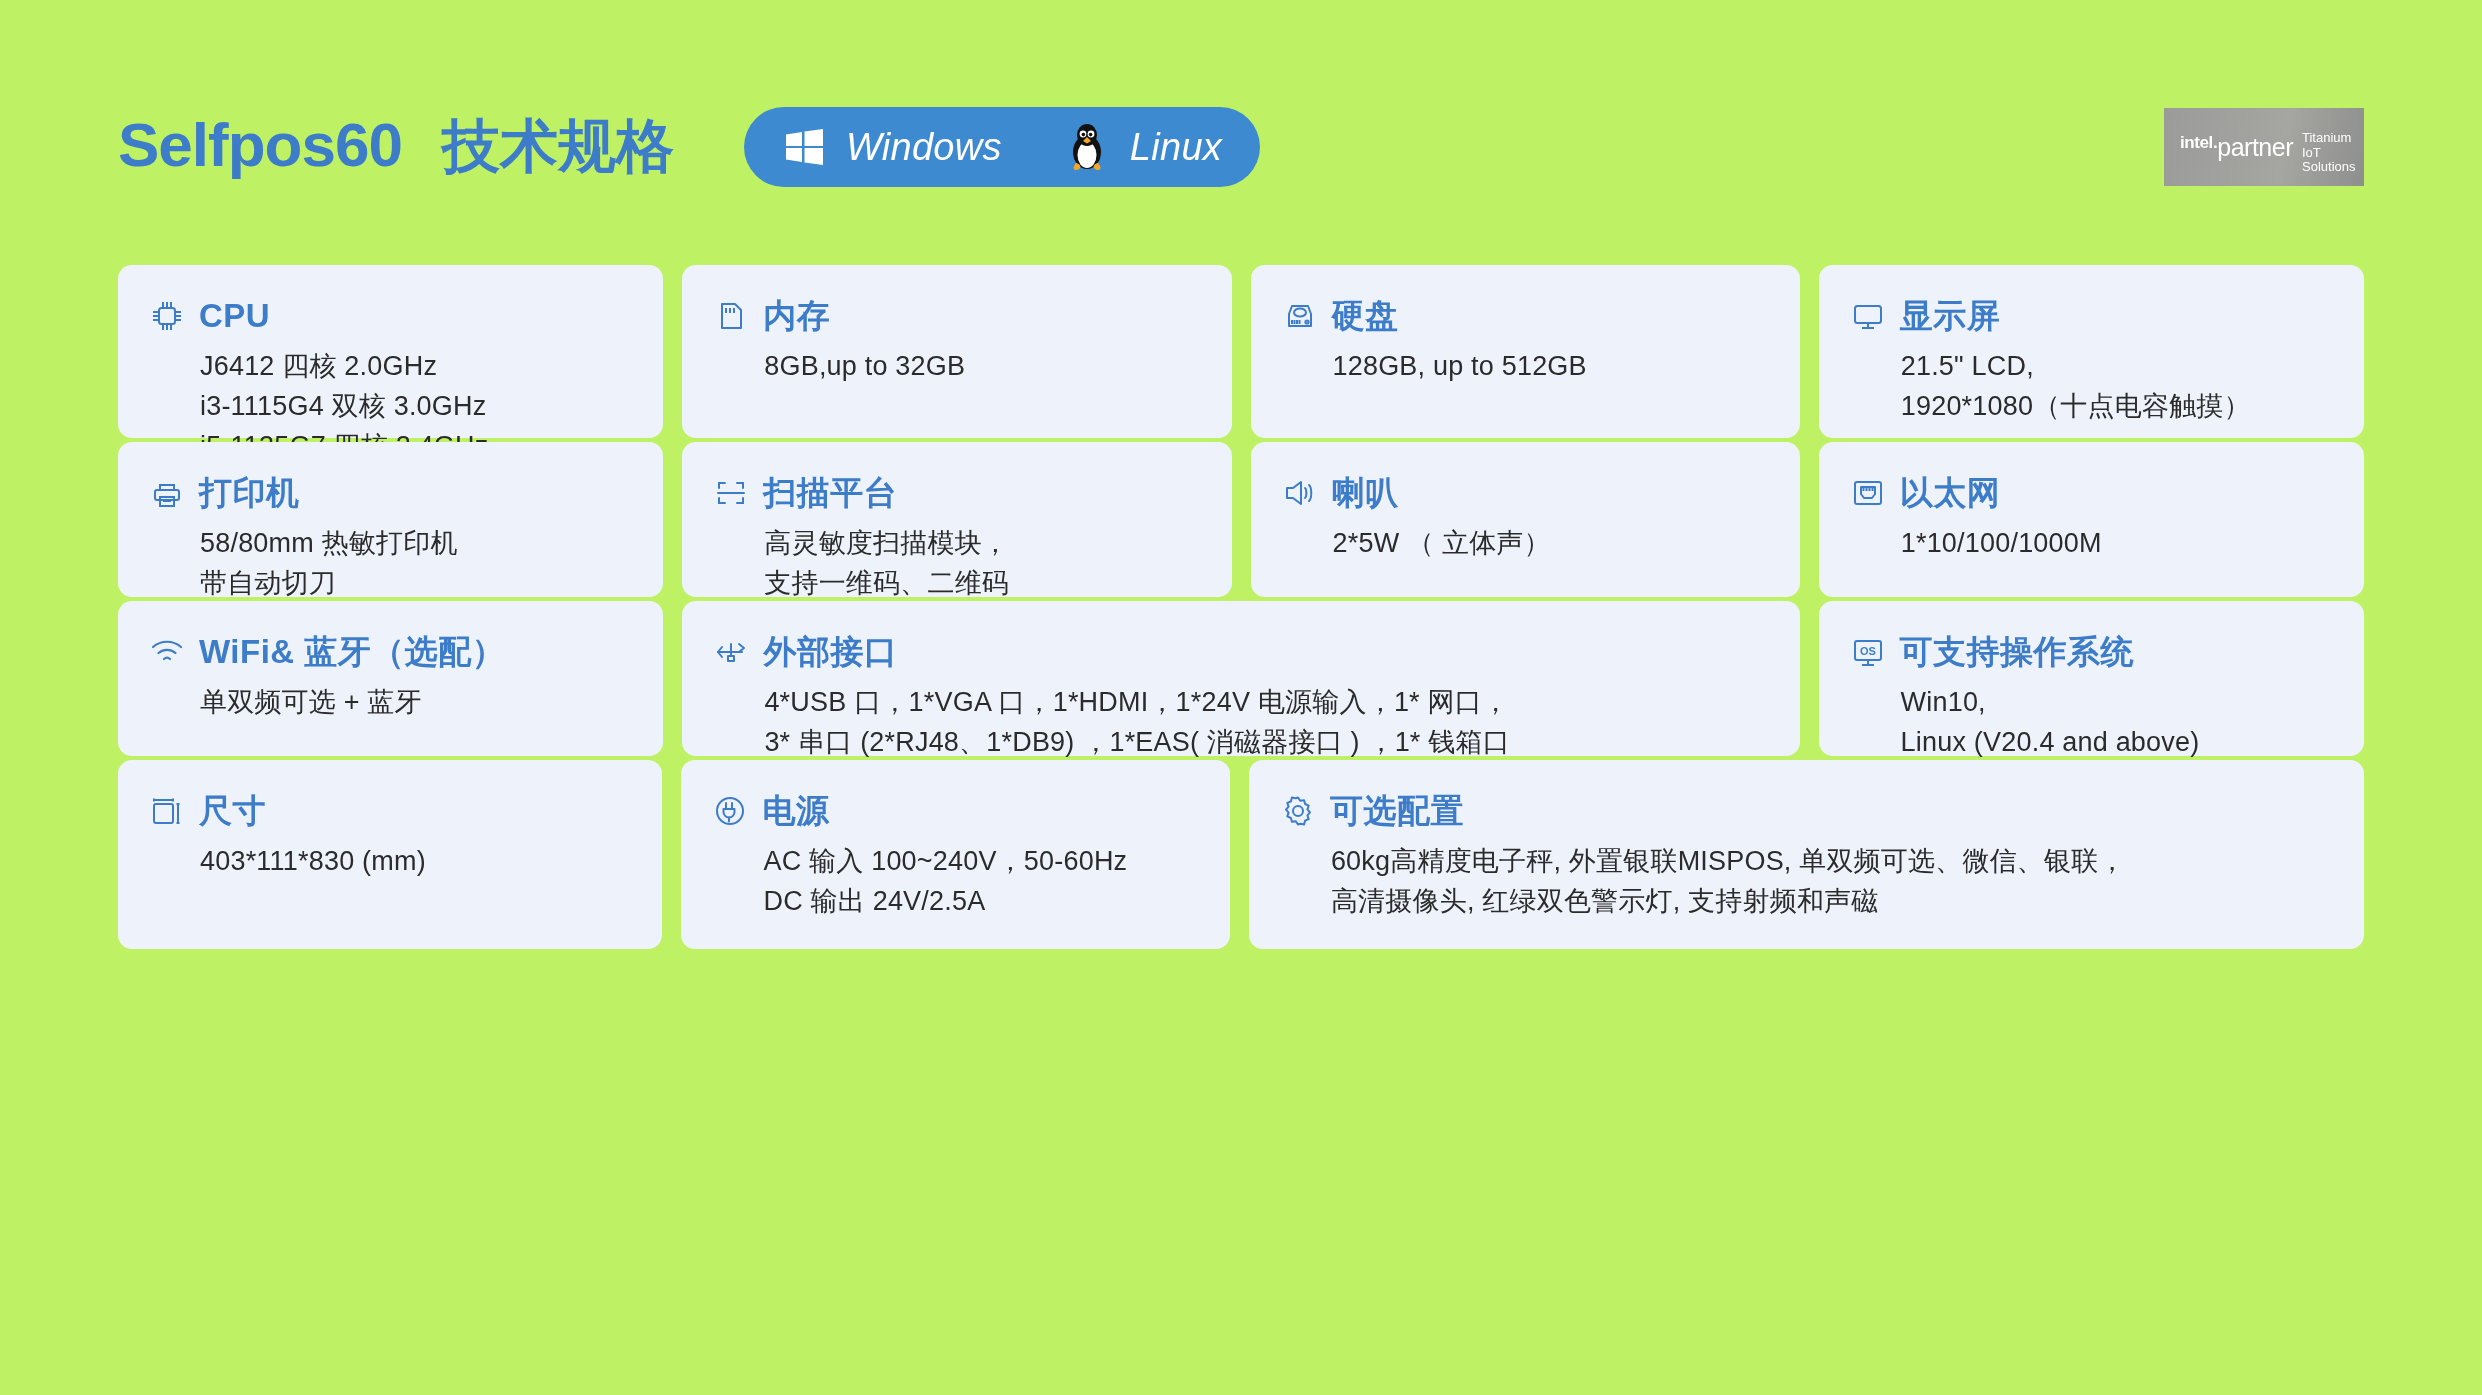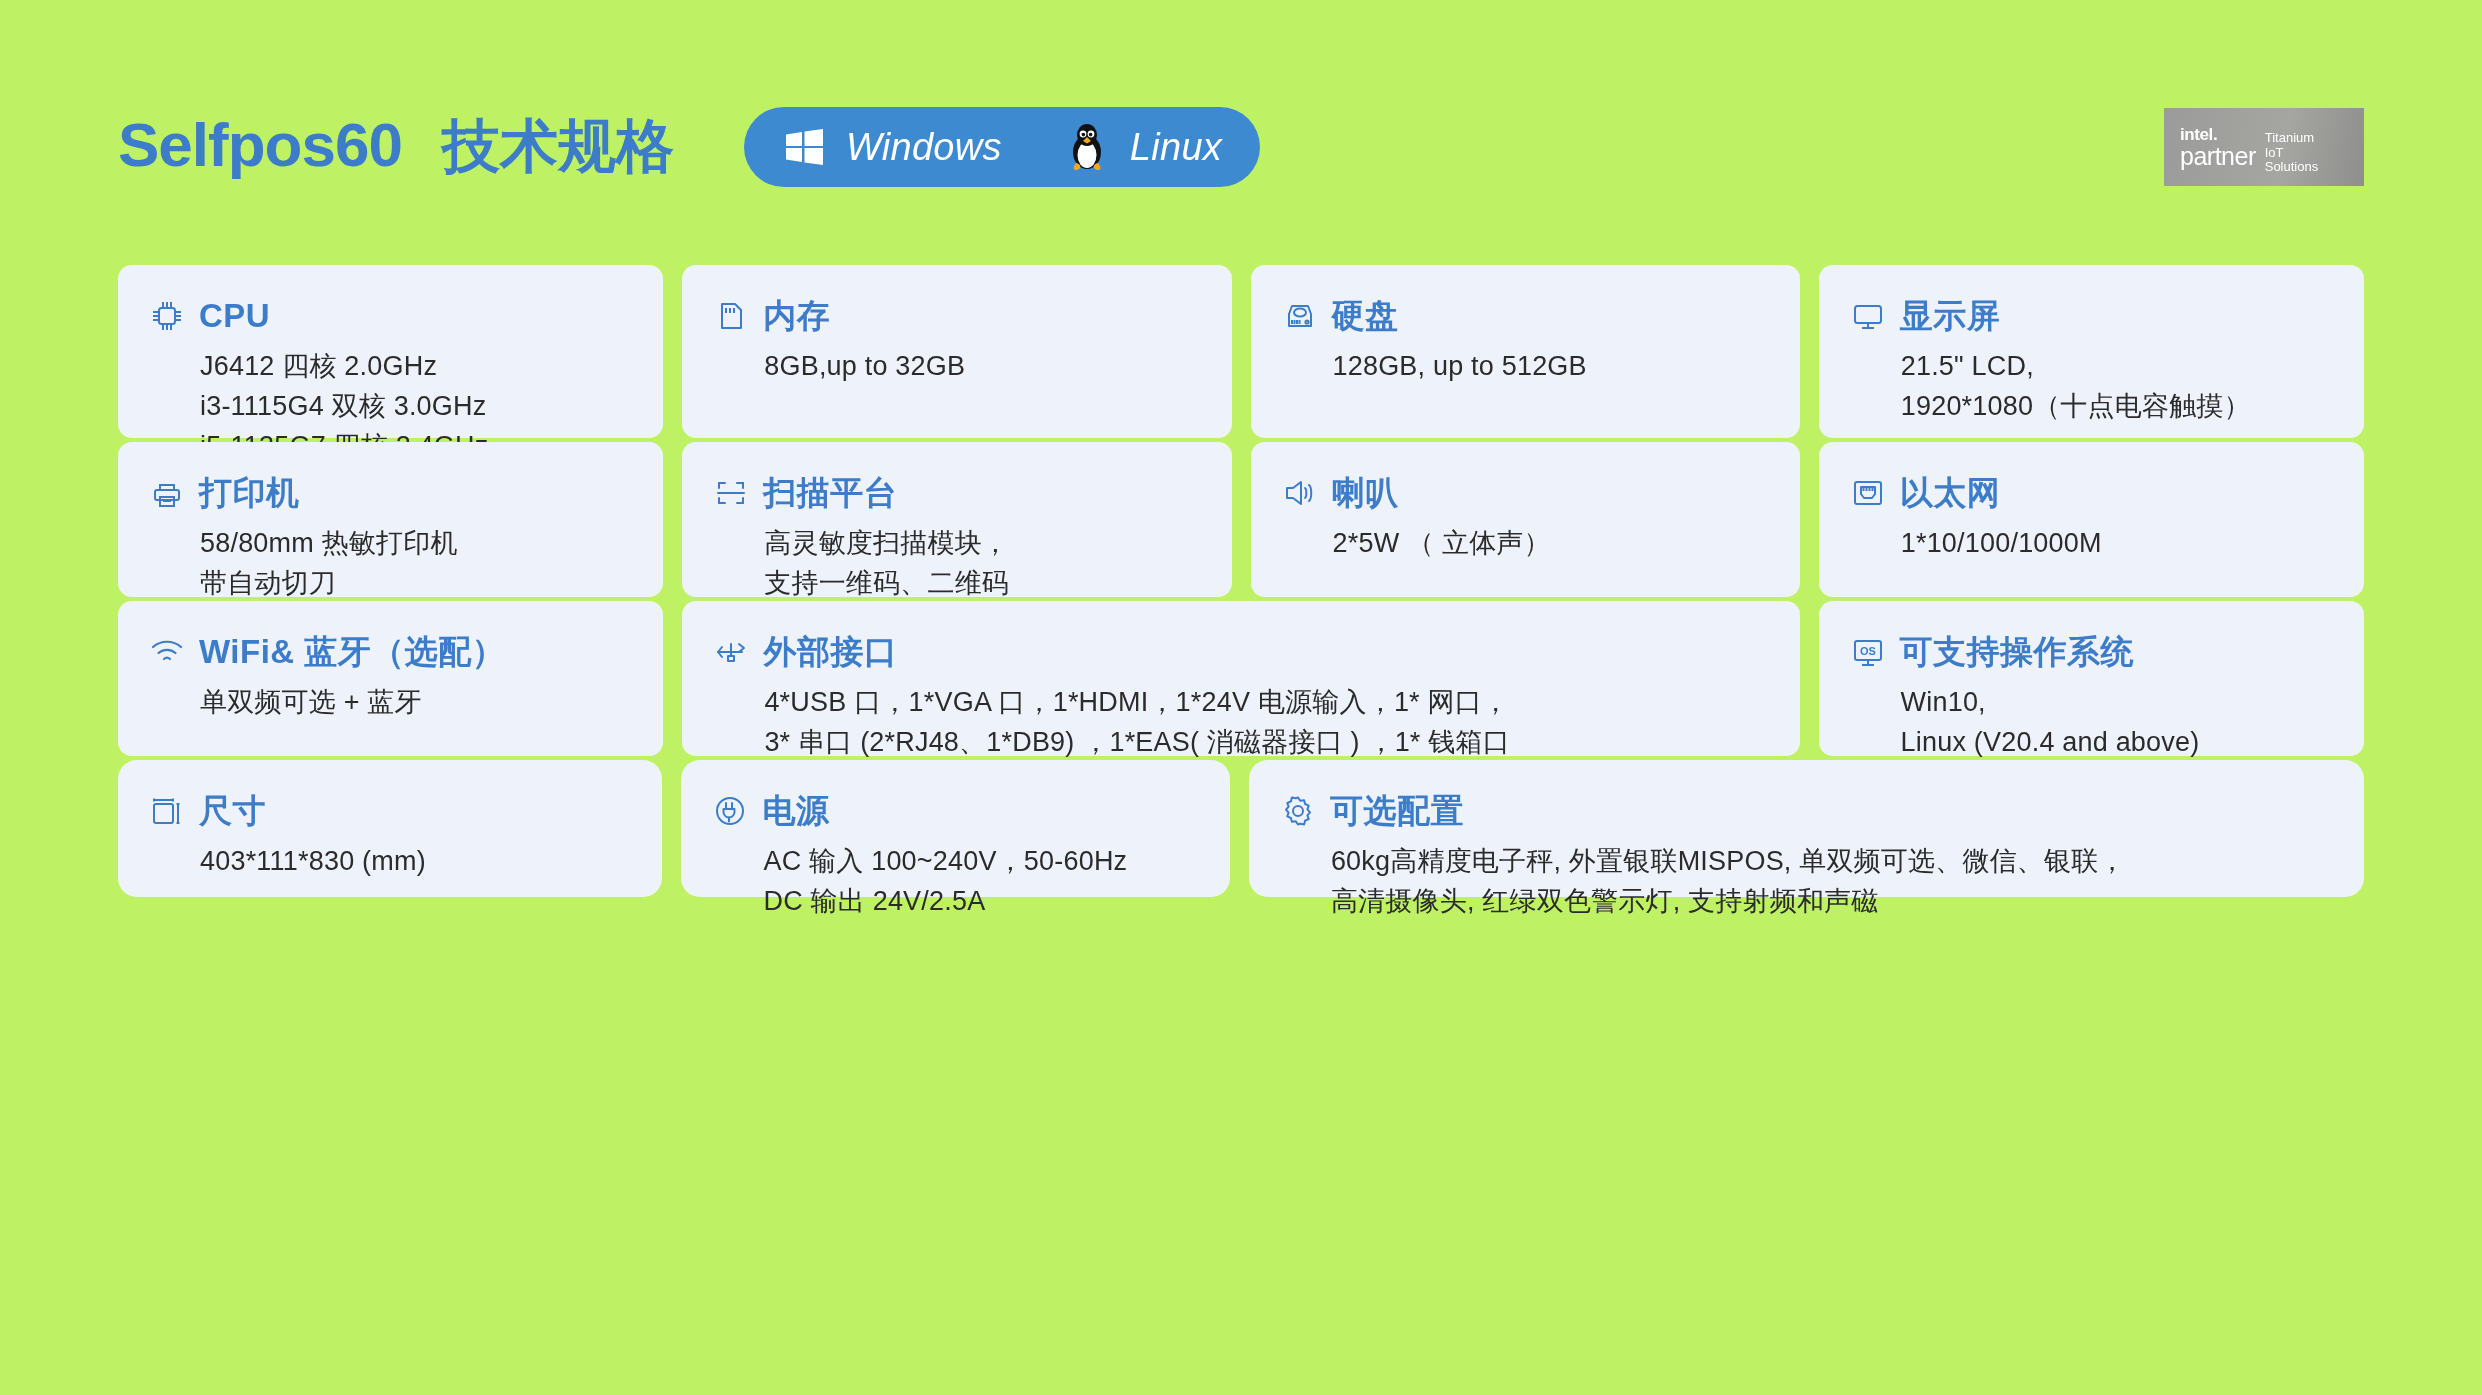--- a/index.html
+++ b/index.html
@@ -75,21 +75,21 @@
     width: 200px;
     height: 78px;
     background: linear-gradient(100deg, #9b9b99 0%, #a5a5a2 60%, #8e8e8c 100%);
     display: flex;
     align-items: center;
     padding-left: 16px;
     box-sizing: border-box;
   }
   .intel-badge .intel-left {
     display: flex;
-    flex-direction: column;
+    flex-direction: row;
     line-height: 1.0;
   }
   .intel-badge .intel-word {
     color: #ffffff;
     font-size: 17px;
     font-weight: bold;
     letter-spacing: -0.4px;
   }
   .intel-badge .partner-word {
     color: #ffffff;
@@ -131,21 +131,21 @@
     position: relative;
   }
   .card.c1 { width: 549px; }
   .card.c2 { width: 553px; }
   .card.c3 { width: 553px; }
   .card.c4 { width: 549px; }
   .card.wide { width: 1125px; }
   .row.r1 .card { height: 173px; }
   .row.r2 .card { height: 155px; }
   .row.r3 .card { height: 155px; }
-  .row.r4 .card { height: 137px; border-radius: 19px; }
+  .row.r4 .card { height: 189px; }
 
   .card-head {
     display: flex;
     align-items: center;
     gap: 13px;
     height: 46px;
   }
   .card-icon {
     width: 38px;
     height: 38px;

